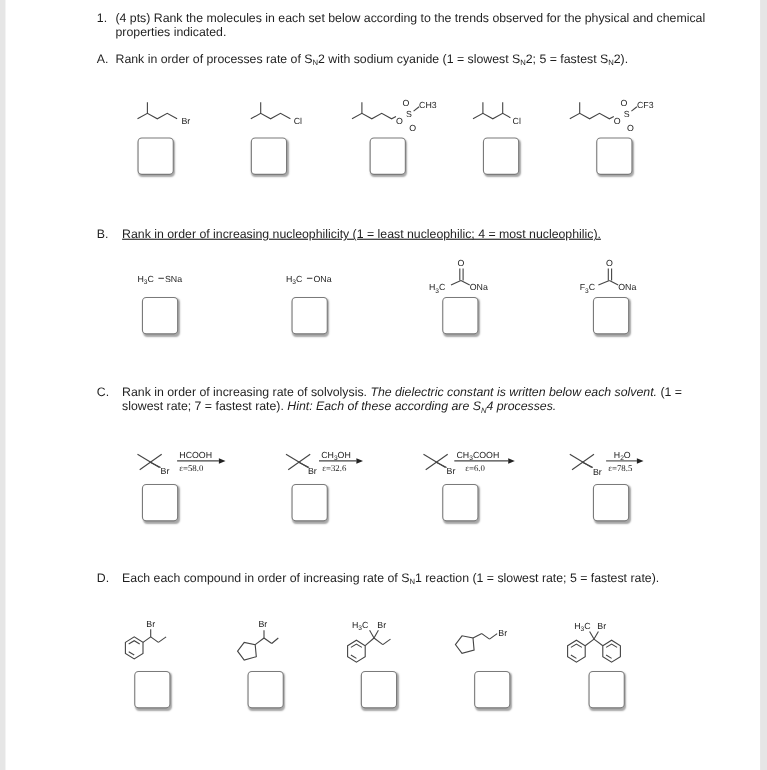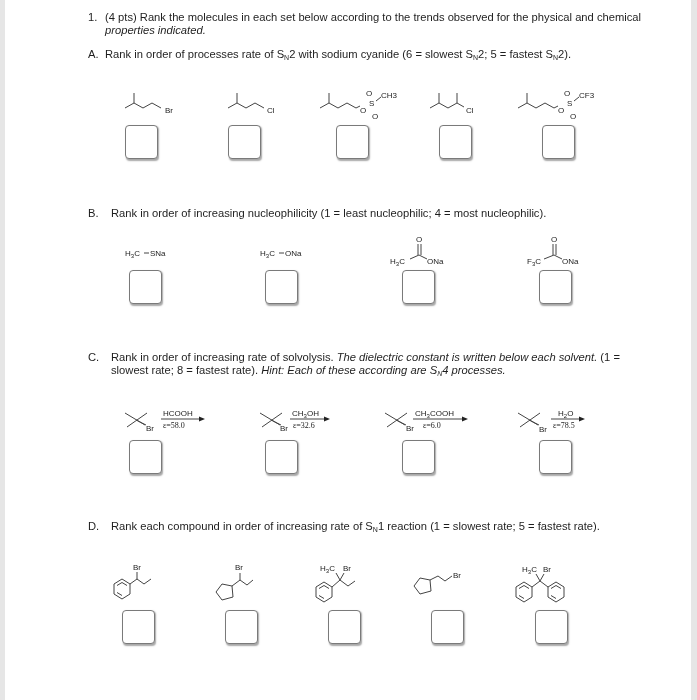--- a/index.html
+++ b/index.html
@@ -29,24 +29,24 @@
   svg.mol text.serif { font-family: "Liberation Serif", serif; font-size: 8px; }
   svg.mol .arrowhead { fill: #222; stroke: none; }
 </style>
 </head>
 <body>
 
 <div class="page">
 
   <div class="txt" style="left:83px; top:10px;">1.</div>
   <div class="txt" style="left:100px; top:10px;">(4 pts) Rank the molecules in each set below according to the trends observed for the physical and chemical</div>
-  <div class="txt" style="left:100px; top:23px;font-style:italic;">properties indicated.</div>
+  <div class="txt" style="left:100px; top:23px;">properties indicated.</div>
 
   <div class="txt" style="left:83px; top:47px;">A.</div>
-  <div class="txt" style="left:100px; top:47px;"><span>Rank in order of processes rate of S</span><span class="sub">N</span><span>2 with sodium cyanide (6 = slowest S</span><span class="sub">N</span><span>2; 5 = fastest S</span><span class="sub">N</span><span>2).</span></div>
+  <div class="txt" style="left:100px; top:47px;"><span>Rank in order of processes rate of S</span><span class="sub">N</span><span>2 with sodium cyanide (1 = slowest S</span><span class="sub">N</span><span>2; 5 = fastest S</span><span class="sub">N</span><span>2).</span></div>
 
   <svg class="mol" style="left:120px; top:90px;" width="70" height="30">
     <polyline points="0,18 9,13 18,18 27,13 36,18"></polyline>
     <line x1="9" y1="13" x2="9" y2="3"></line>
     <text x="40" y="23">Br</text>
   </svg>
   <div class="box" style="left:120px; top:125px;"></div>
 
   <svg class="mol" style="left:223px; top:90px;" width="70" height="30">
     <polyline points="0,18 9,13 18,18 27,13 36,18"></polyline>
@@ -81,21 +81,21 @@
     <text x="40" y="25">O</text>
     <text x="49" y="18">S</text>
     <text x="46" y="8">O</text>
     <text x="52" y="31">O</text>
     <line x1="56" y1="13" x2="61" y2="9"></line>
     <text x="61" y="10">CF3</text>
   </svg>
   <div class="box" style="left:537px; top:125px;"></div>
 
   <div class="txt" style="left:83px; top:206px;">B.</div>
-  <div class="txt" style="left:106px; top:206px;">Rank in order of increasing nucleophilicity (1 = least nucleophilic; 4 = most nucleophilic).</div>
+  <div class="txt" style="left:106px; top:206px;text-decoration:underline;">Rank in order of increasing nucleophilicity (1 = least nucleophilic; 4 = most nucleophilic).</div>
 
   <svg class="mol" style="left:120px; top:246px;" width="60" height="14">
     <text x="0" y="10">H<tspan font-size="6" dy="2">3</tspan><tspan dy="-2">C</tspan></text>
     <line x1="19" y1="7" x2="24" y2="7"></line>
     <text x="25" y="10">SNa</text>
   </svg>
   <div class="box" style="left:124px; top:270px;"></div>
 
   <svg class="mol" style="left:255px; top:246px;" width="60" height="14">
     <text x="0" y="10">H<tspan font-size="6" dy="2">3</tspan><tspan dy="-2">C</tspan></text>
@@ -121,21 +121,21 @@
     <line x1="29" y1="10" x2="29" y2="21"></line>
     <text x="0" y="30">F<tspan font-size="6" dy="2">3</tspan><tspan dy="-2">C</tspan></text>
     <line x1="17" y1="25" x2="27" y2="21"></line>
     <line x1="27" y1="21" x2="35" y2="25"></line>
     <text x="35" y="30">ONa</text>
   </svg>
   <div class="box" style="left:534px; top:270px;"></div>
 
   <div class="txt" style="left:83px; top:350px;">C.</div>
   <div class="txt" style="left:106px; top:350px;"><span>Rank in order of increasing rate of solvolysis. </span><span class="ital">The dielectric constant is written below each solvent.</span><span> (1 =</span></div>
-  <div class="txt" style="left:106px; top:363px;"><span>slowest rate; 8 = fastest rate). </span><span class="ital"><span>Hint: Each of these according are S</span><span class="sub">N</span><span>4 processes.</span></span></div>
+  <div class="txt" style="left:106px; top:363px;"><span>slowest rate; 7 = fastest rate). </span><span class="ital"><span>Hint: Each of these according are S</span><span class="sub">N</span><span>4 processes.</span></span></div>
 
   <svg class="mol" style="left:120px; top:405px;" width="90" height="30">
     <line x1="0" y1="8" x2="20" y2="20"></line>
     <line x1="2" y1="22" x2="22" y2="8"></line>
     <line x1="11" y1="15" x2="21" y2="20"></line>
     <text x="21" y="26">Br</text>
     <text x="38" y="11">HCOOH</text>
     <line x1="36" y1="14" x2="74" y2="14"></line>
     <polygon class="arrowhead" points="74,11.5 80,14 74,16.5"></polygon>
     <text class="serif" x="38" y="23">ε=58.0</text>
@@ -172,21 +172,21 @@
     <line x1="11" y1="15" x2="21" y2="20"></line>
     <text x="21" y="27">Br</text>
     <text x="40" y="11">H<tspan font-size="6" dy="2">2</tspan><tspan dy="-2">O</tspan></text>
     <line x1="33" y1="14" x2="61" y2="14"></line>
     <polygon class="arrowhead" points="61,11.5 67,14 61,16.5"></polygon>
     <text class="serif" x="35" y="23">ε=78.5</text>
   </svg>
   <div class="box" style="left:534px; top:440px;"></div>
 
   <div class="txt" style="left:83px; top:519px;">D.</div>
-  <div class="txt" style="left:106px; top:519px;"><span>Rank each compound in order of increasing rate of S</span><span class="sub">N</span><span>1 reaction (1 = slowest rate; 5 = fastest rate).</span></div>
+  <div class="txt" style="left:106px; top:519px;"><span>Each each compound in order of increasing rate of S</span><span class="sub">N</span><span>1 reaction (1 = slowest rate; 5 = fastest rate).</span></div>
 
   <svg class="mol" style="left:105px; top:560px;" width="60" height="50">
     <polygon points="4,24 12,19 20,24 20,34 12,39 4,34"></polygon>
     <polyline points="7,25.5 12,22.5 17,25.5"></polyline>
     <line x1="7" y1="32.5" x2="12" y2="35.5"></line>
     <line x1="20" y1="24" x2="27" y2="19"></line>
     <line x1="27" y1="19" x2="27" y2="12"></line>
     <line x1="27" y1="19" x2="34" y2="24"></line>
     <line x1="34" y1="24" x2="41" y2="19"></line>
     <text x="23" y="10">Br</text>

